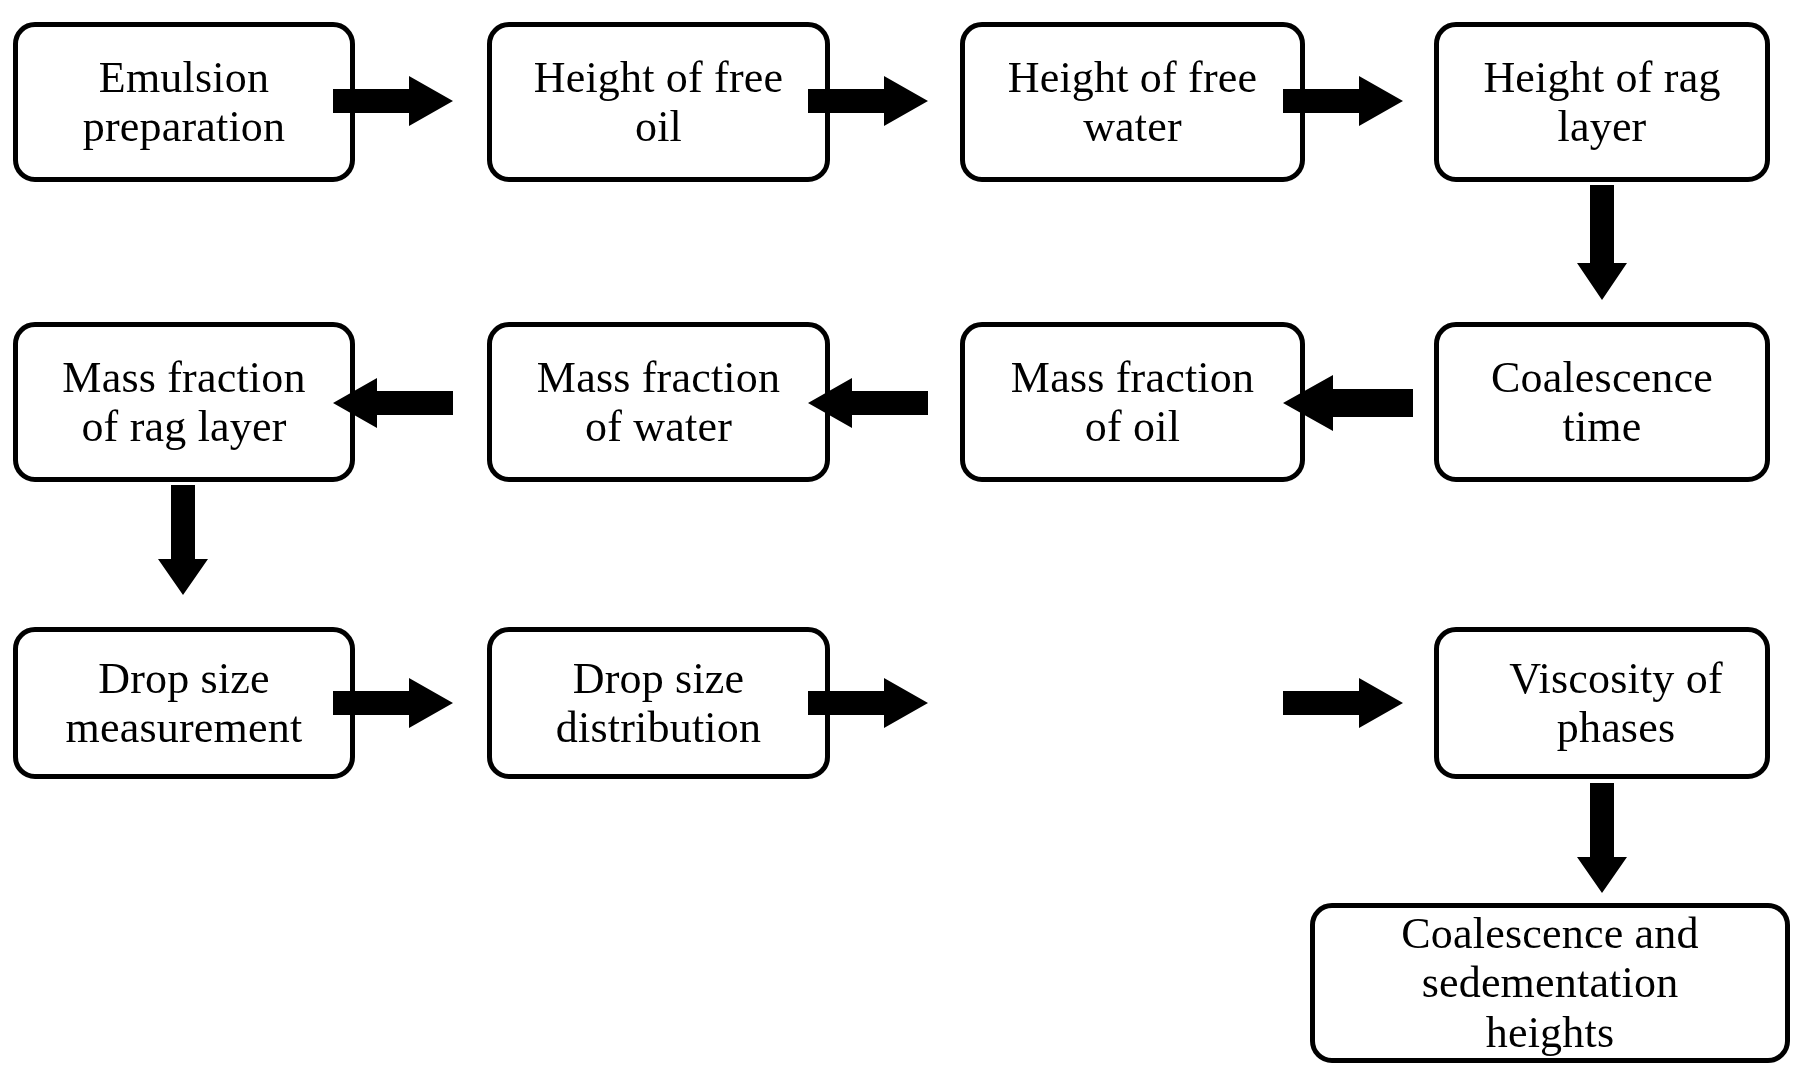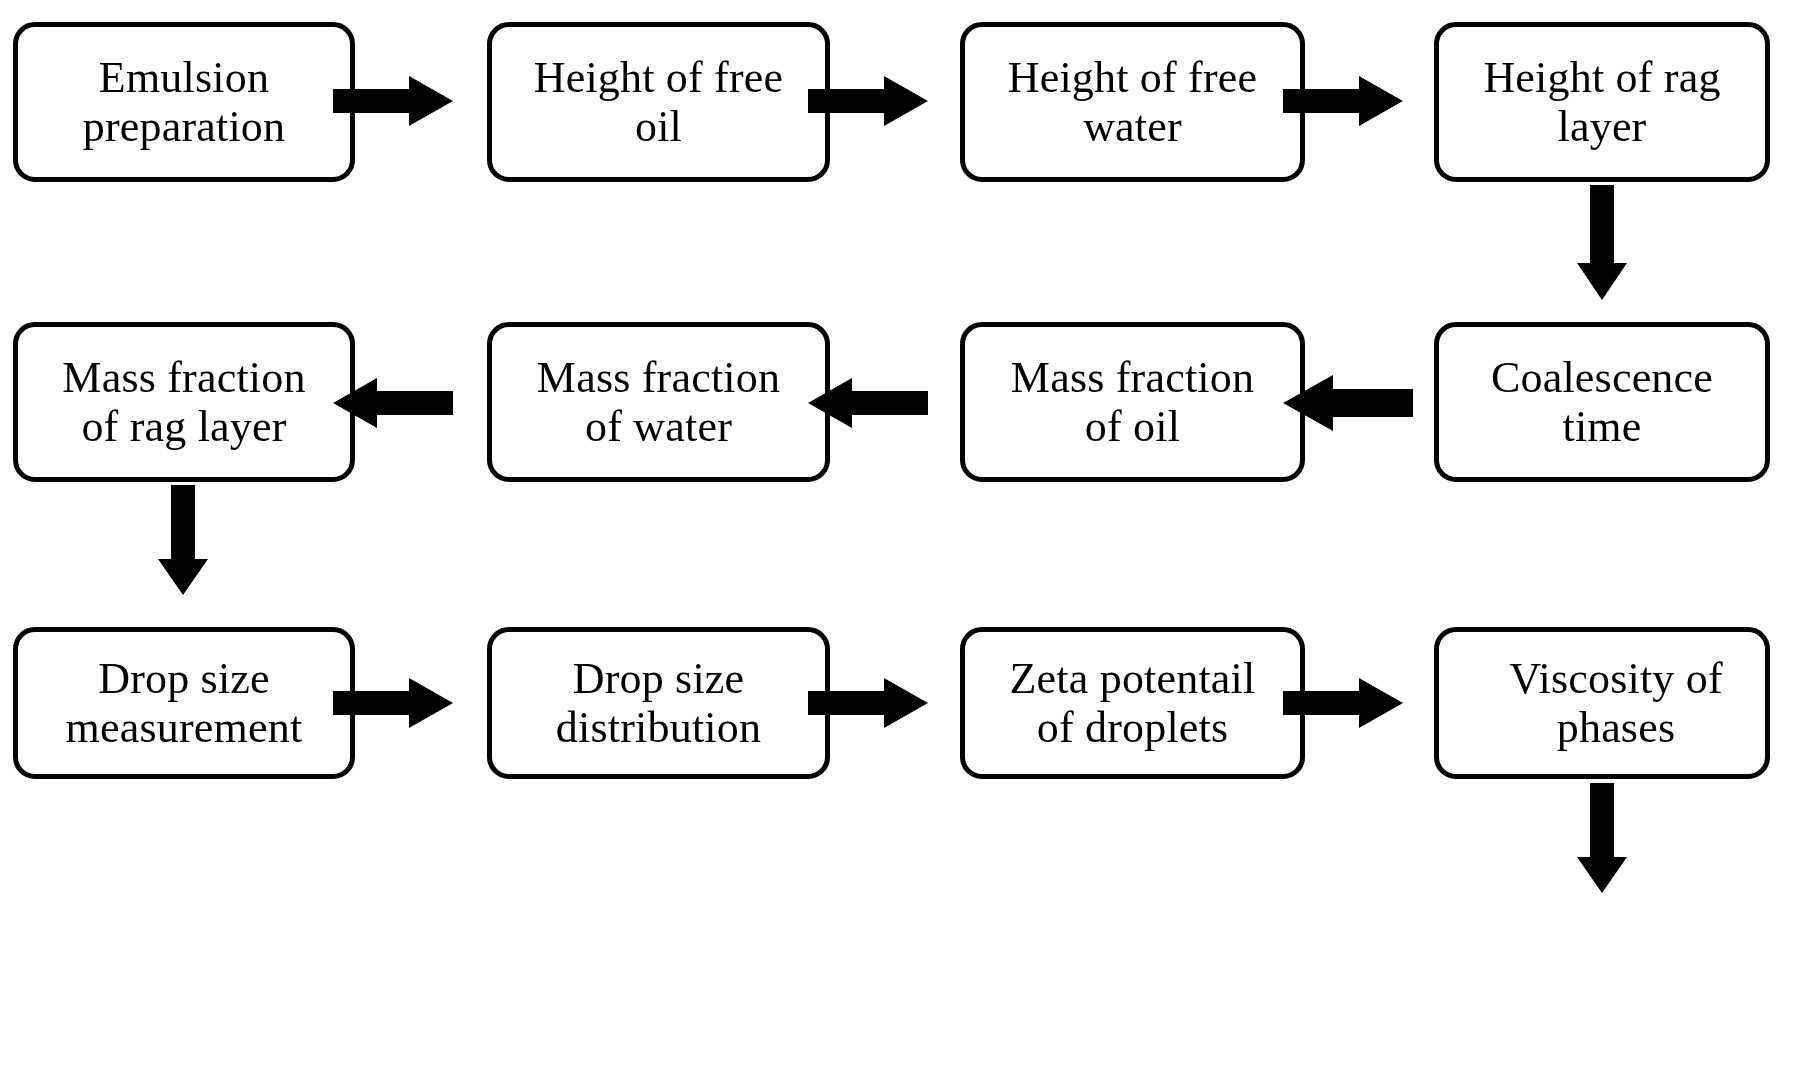--- a/index.html
+++ b/index.html
@@ -153,36 +153,37 @@
     <span class="node-label">Drop size
 distribution</span>
   </div>
 
   <div class="arrow" style="left:808px; top:678px; width:120px; height:50px;">
     <svg width="120" height="50" viewBox="0 0 120 50" aria-hidden="true">
       <polygon points="0,13 76,13 76,0 120,25 76,50 76,37 0,37" fill="#000000"></polygon>
     </svg>
   </div>
 
-  <div class="node" style="left:960px; top:627px; width:345px; height:152px;">
-    <span class="node-label">Zeta potentail
-of droplets</span>
-  </div>
 
   <div class="arrow" style="left:1283px; top:678px; width:120px; height:50px;">
     <svg width="120" height="50" viewBox="0 0 120 50" aria-hidden="true">
       <polygon points="0,13 76,13 76,0 120,25 76,50 76,37 0,37" fill="#000000"></polygon>
     </svg>
   </div>
 
   <div class="node" style="left:1434px; top:627px; width:336px; height:152px;padding-left:36px;">
     <span class="node-label">Viscosity of
 phases</span>
   </div>
 
   <div class="arrow" style="left:1577px; top:783px; width:50px; height:110px;">
     <svg width="50" height="110" viewBox="0 0 50 110" aria-hidden="true">
       <polygon points="13,0 37,0 37,74 50,74 25,110 0,74 13,74" fill="#000000"></polygon>
     </svg>
   </div>
 
+  <div class="node" style="left:1310px; top:903px; width:480px; height:160px;">
+    <span class="node-label">Coalescence and
+sedementation
+heights</span>
+  </div>
 
 </div>
 
 </body></html>

